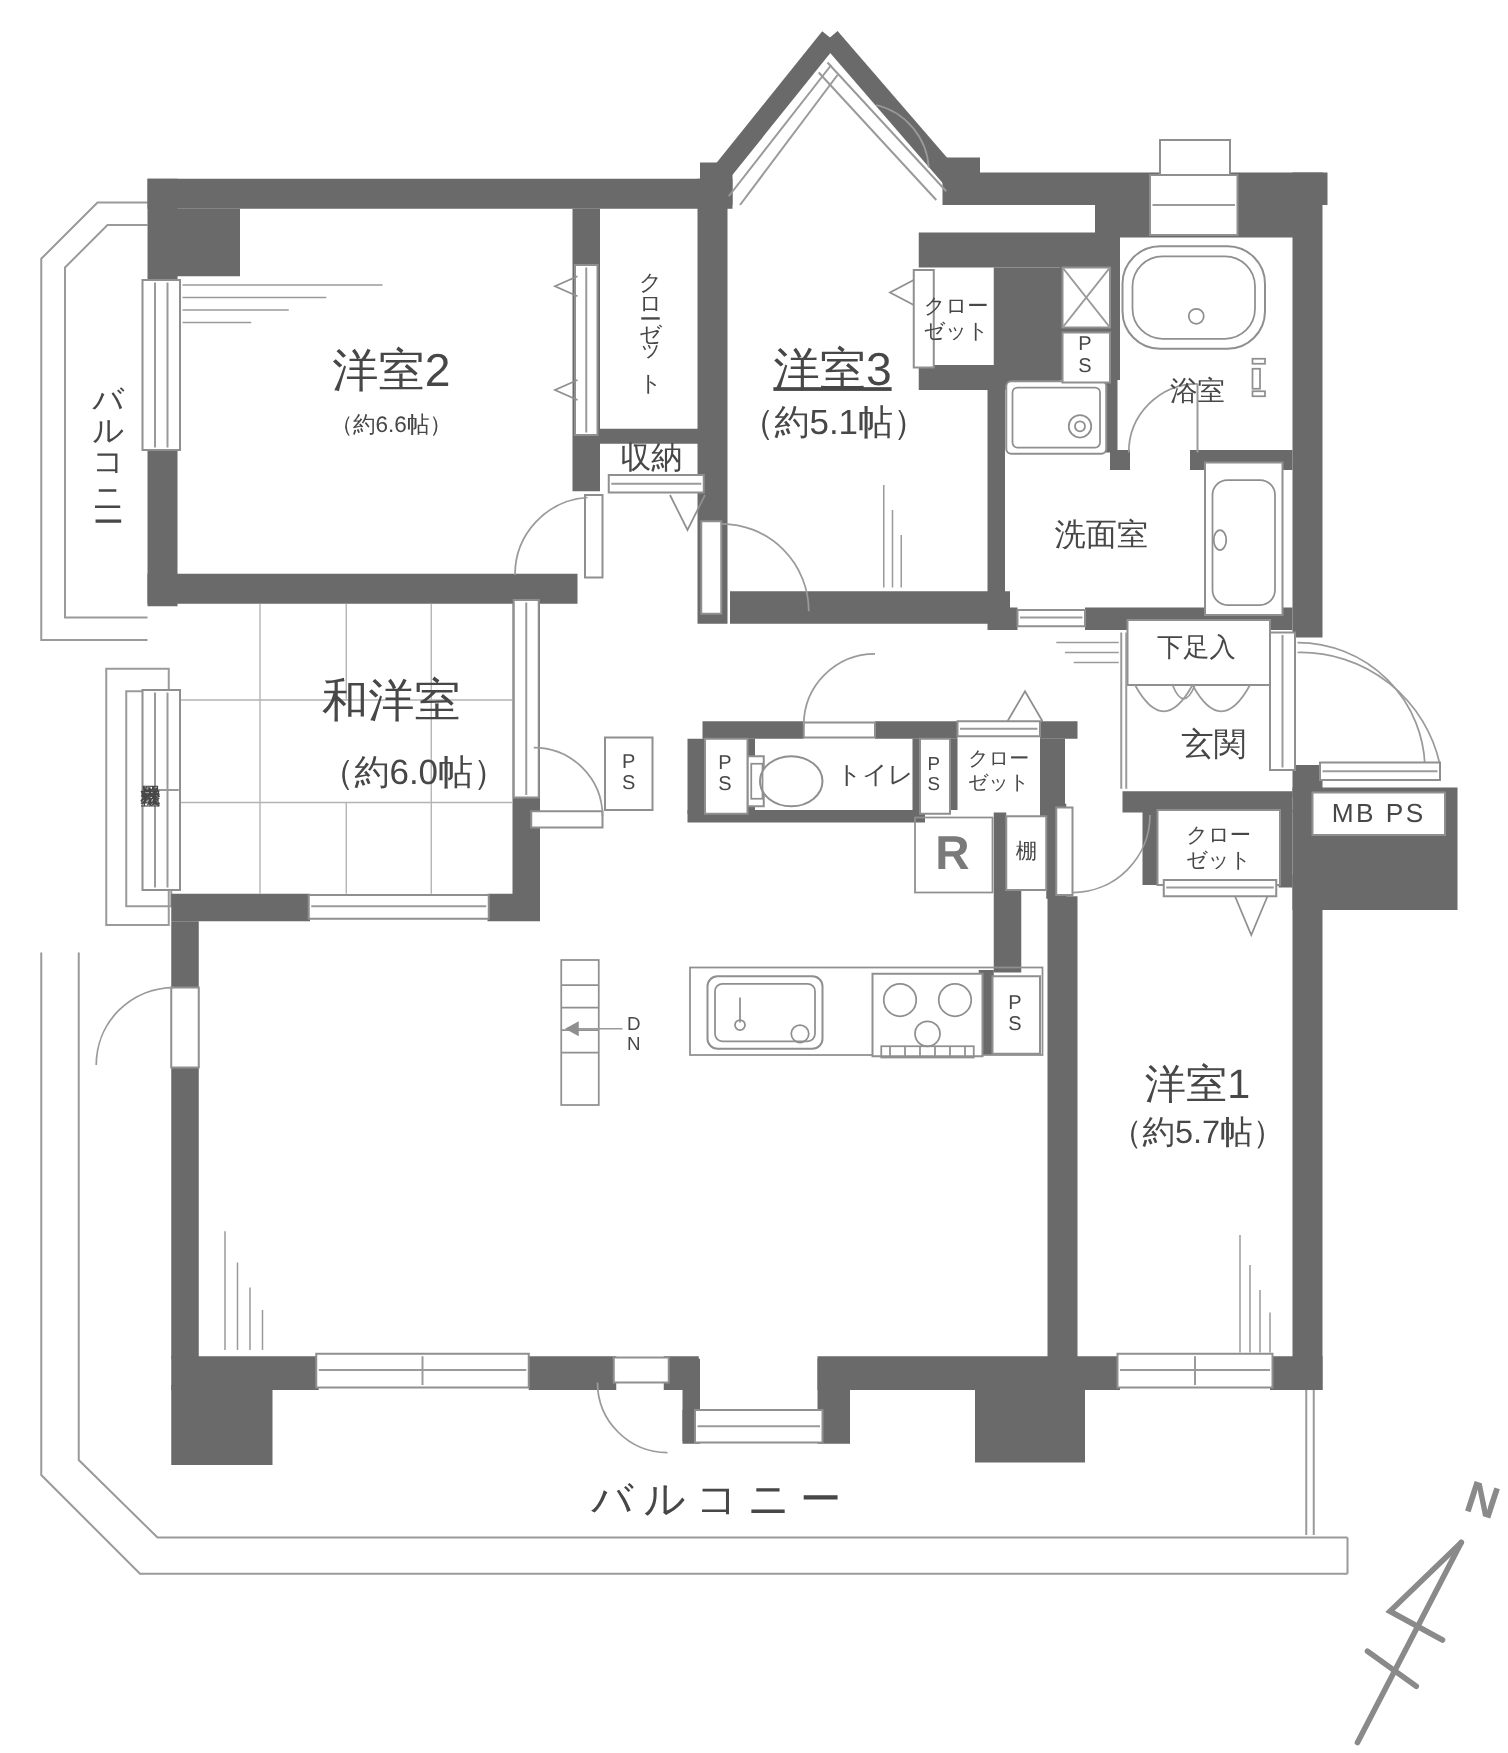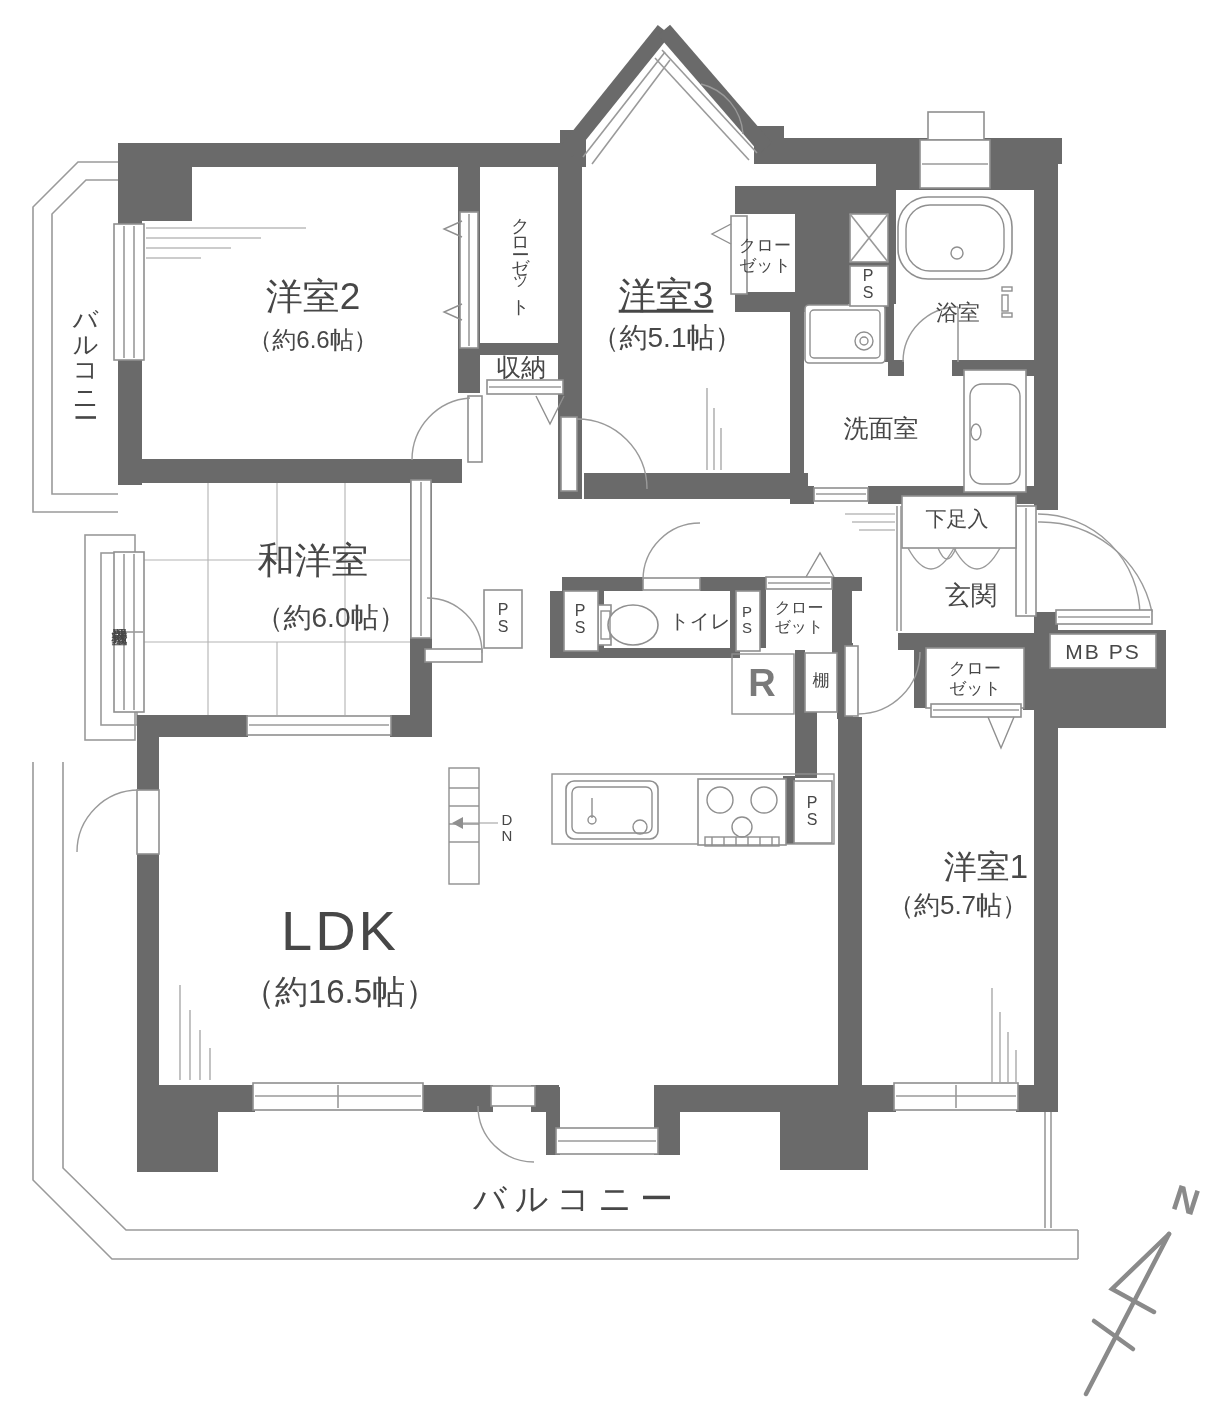--- a/index.html
+++ b/index.html
@@ -286,28 +286,26 @@
   </g>
 
   <g>
     <line class="cp" x1="1086" y1="1394" x2="1169" y2="1234"></line>
     <path class="cp" d="M1169,1234 L1112,1289 L1154,1312"></path>
     <line class="cp" x1="1094" y1="1321" x2="1133" y2="1349"></line>
   </g>
 </svg>
 
   <div class="lbl" style="left:313px;top:297px;font-size:37px;">洋室2</div>
-  <div class="lbl" style="left:313px;top:340px;font-size:24px;">（約6.6帖）</div>
+  <div class="lbl" style="left:313px;top:340px;font-size:18px;">（約6.6帖）</div>
   <div class="lbl" style="left:666px;top:296px;font-size:37px;text-decoration:underline;">洋室3</div>
   <div class="lbl" style="left:667px;top:338px;font-size:28px;">（約5.1帖）</div>
   <div class="lbl" style="left:313px;top:561px;font-size:37px;text-align:center;">和洋室</div>
   <div class="lbl" style="left:315px;top:618px;font-size:28px;margin-left:16px;">（約6.0帖）</div>
-  <div class="lbl" style="left:340px;top:931px;font-size:56px;letter-spacing:3px;">LDK</div>
-  <div class="lbl" style="left:340px;top:992px;font-size:33px;">（約16.5帖）</div>
-  <div class="lbl" style="left:958px;top:867px;font-size:33px;margin-left:28px;">洋室1</div>
+  <div class="lbl" style="left:958px;top:867px;font-size:33px;">洋室1</div>
   <div class="lbl" style="left:958px;top:906px;font-size:26px;">（約5.7帖）</div>
   <div class="lbl" style="left:958px;top:313px;font-size:22px;">浴室</div>
   <div class="lbl" style="left:881px;top:428px;font-size:25px;">洗面室</div>
   <div class="lbl" style="left:700px;top:621px;font-size:20px;">トイレ</div>
   <div class="lbl" style="left:971px;top:596px;font-size:26px;">玄関</div>
   <div class="lbl" style="left:957px;top:521px;font-size:21px;font-family:Liberation Mono, monospace;">下足入</div>
   <div class="lbl" style="left:1103px;top:652px;font-size:21px;letter-spacing:2px;">MB PS</div>
   <div class="lbl" style="left:762px;top:684px;font-size:38px;font-weight:bold;color:#7a7a7a;">R</div>
   <div class="lbl" style="left:821px;top:681px;font-size:17px;">棚</div>
   <div class="lbl" style="left:521px;top:367px;font-size:25px;">収納</div>

